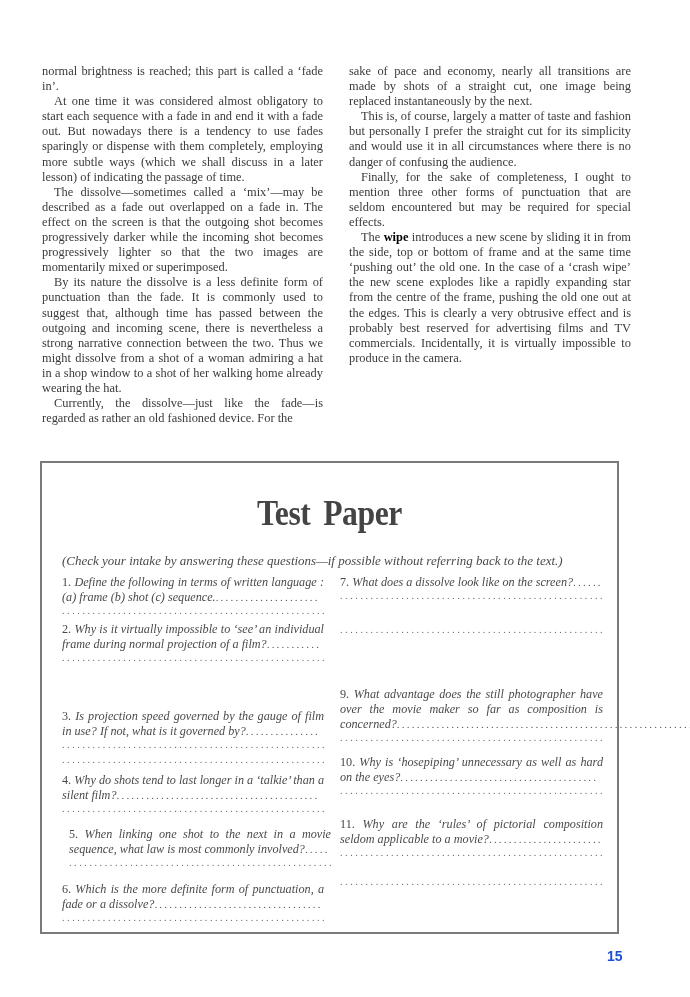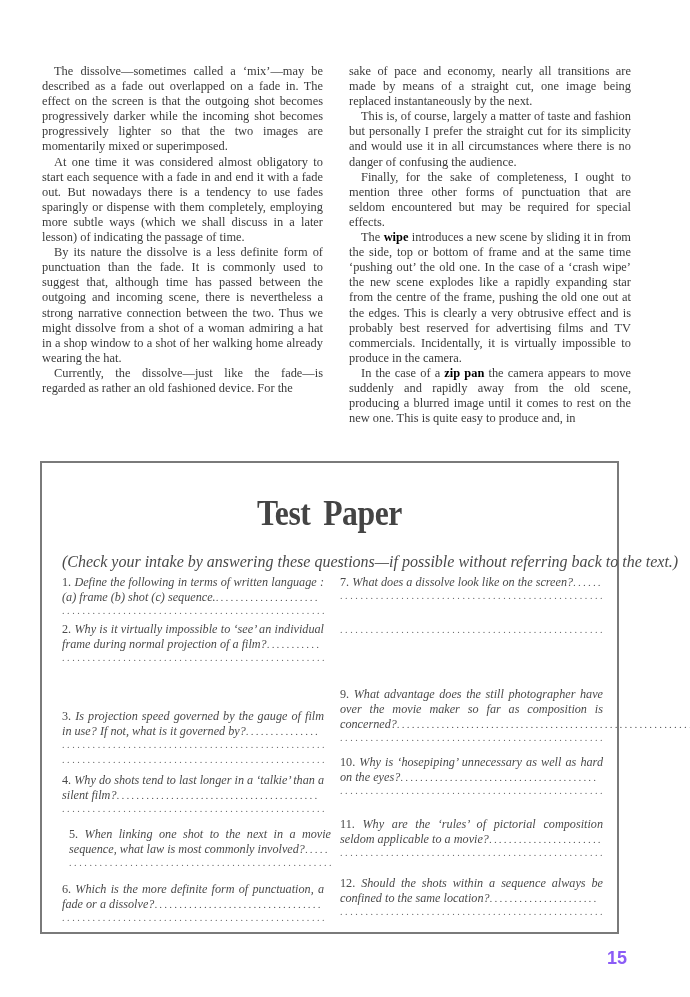--- a/index.html
+++ b/index.html
@@ -54,21 +54,21 @@
       letter-spacing: -0.5px;
       color: #444;
       transform: scaleX(0.88);
       word-spacing: 6px;
     }
     .test-intro {
       position: absolute;
       left: 20px;
       top: 90px;
       font-style: italic;
-      font-size: 16px;
+      font-size: 13px;
       color: #4a4a4a;
       white-space: nowrap;
     }
     .q-col {
       position: absolute;
       top: 112px;
       width: 262px;
     }
     .q-col-left { left: 20px; }
     .q-col-right { left: 298px; width: 263px; }
@@ -101,40 +101,40 @@
       letter-spacing: 2.2px;
       color: #555;
       font-size: 11px;
     }
     .page-number {
       position: absolute;
       left: 607px;
       top: 948px;
       font-family: "Liberation Sans", "DejaVu Sans", sans-serif;
       font-weight: bold;
-      font-size: 18px;
-      color: #8b5cf6;
+      font-size: 14px;
+      color: #1d4ed8;
     }
   </style>
 </head>
 <body>
 
 <div class="col col-left">
+  <p class="no-indent">normal brightness is reached; this part is called a ‘fade in’.</p>
+  <p>At one time it was considered almost obligatory to start each sequence with a fade in and end it with a fade out. But nowadays there is a tendency to use fades sparingly or dispense with them completely, employing more subtle ways (which we shall discuss in a later lesson) of indicating the passage of time.</p>
   <p>The dissolve—sometimes called a ‘mix’—may be described as a fade out overlapped on a fade in. The effect on the screen is that the outgoing shot becomes progressively darker while the incoming shot becomes progressively lighter so that the two images are momentarily mixed or superimposed.</p>
-  <p>At one time it was considered almost obligatory to start each sequence with a fade in and end it with a fade out. But nowadays there is a tendency to use fades sparingly or dispense with them completely, employing more subtle ways (which we shall discuss in a later lesson) of indicating the passage of time.</p>
   <p>By its nature the dissolve is a less definite form of punctuation than the fade.  It is commonly used to suggest that, although time has passed between the outgoing and incoming scene, there is nevertheless a strong narrative connection between the two. Thus we might dissolve from a shot of a woman admiring a hat in a shop window to a shot of her walking home already wearing the hat.</p>
   <p>Currently, the dissolve—just like the fade—is regarded as rather an old fashioned device. For the</p>
 </div>
 
 <div class="col col-right">
-  <p class="no-indent">sake of pace and economy, nearly all transitions are made by means of a straight cut, one image being replaced instantaneously by the next.</p>
+  <p class="no-indent">sake of pace and economy, nearly all transitions are made by shots of a straight cut, one image being replaced instantaneously by the next.</p>
   <p>This is, of course, largely a matter of taste and fashion but personally I prefer the straight cut for its simplicity and would use it in all circumstances where there is no danger of confusing the audience.</p>
   <p>Finally, for the sake of completeness, I ought to mention three other forms of punctuation that are seldom encountered but may be required for special effects.</p>
   <p><span>The </span><b>wipe</b><span> introduces a new scene by sliding it in from the side, top or bottom of frame and at the same time ‘pushing out’ the old one. In the case of a ‘crash wipe’ the new scene explodes like a rapidly expanding star from the centre of the frame, pushing the old one out at the edges. This is clearly a very obtrusive effect and is probably best reserved for advertising films and TV commercials. Incidentally, it is virtually impossible to produce in the camera.</span></p>
-  <p><span>In the case of a </span><b>zip pan</b><span> the camera appears to move suddenly and rapidly away from the old scene, producing a blurred image until it comes to rest on the new one. This is quite easy to produce and, in</span></p>
 </div>
 
 <div class="test-box">
   <div class="test-title">Test Paper</div>
   <div class="test-intro">(Check your intake by answering these questions—if possible without referring back to the text.)</div>
 
   <div class="q-col q-col-left" id="q-left">
       <div class="question" style="top: 0px;">
         <div><span class="num">1.</span><span> Define the following in terms of written language : (a) frame  (b) shot  (c) sequence.</span><span class="inline-dots">.....................</span></div>
         <span class="dots-line">............................................................</span>
@@ -175,19 +175,18 @@
       </div>
       <div class="question" style="top: 180px;">
         <div><span class="num">10.</span><span> Why is ‘hosepiping’ unnecessary as well as hard on the eyes?</span><span class="inline-dots">........................................</span></div>
         <span class="dots-line">............................................................</span>
       </div>
       <div class="question" style="top: 242px;">
         <div><span class="num">11.</span><span> Why are the ‘rules’ of pictorial composition seldom applicable to a movie?</span><span class="inline-dots">.......................</span></div>
         <span class="dots-line">............................................................</span>
       </div>
       <div class="question" style="top: 301px;">
-        <div><span class="num">12.</span><span> Should the shots within a sequence always be confined to the same location?</span><span class="inline-dots">......................</span></div>
         <span class="dots-line">............................................................</span>
       </div>
     </div>
 </div>
 
 <div class="page-number">15</div>
 
 </body></html>

